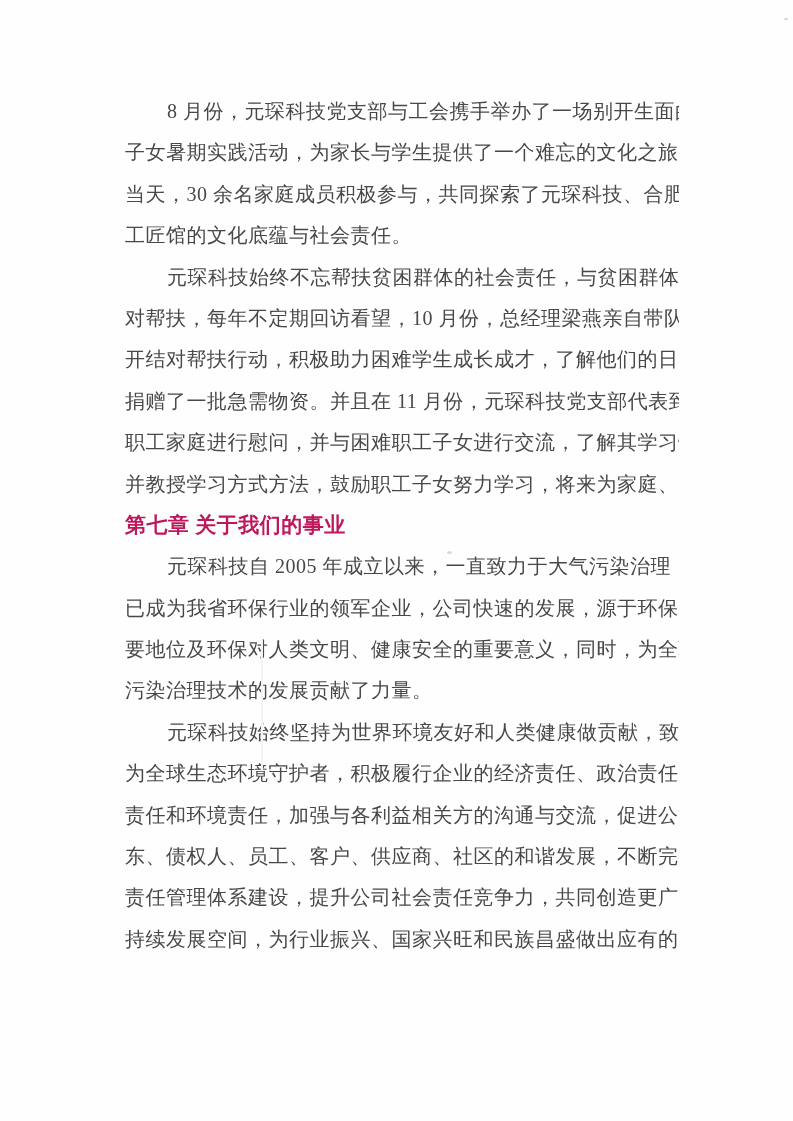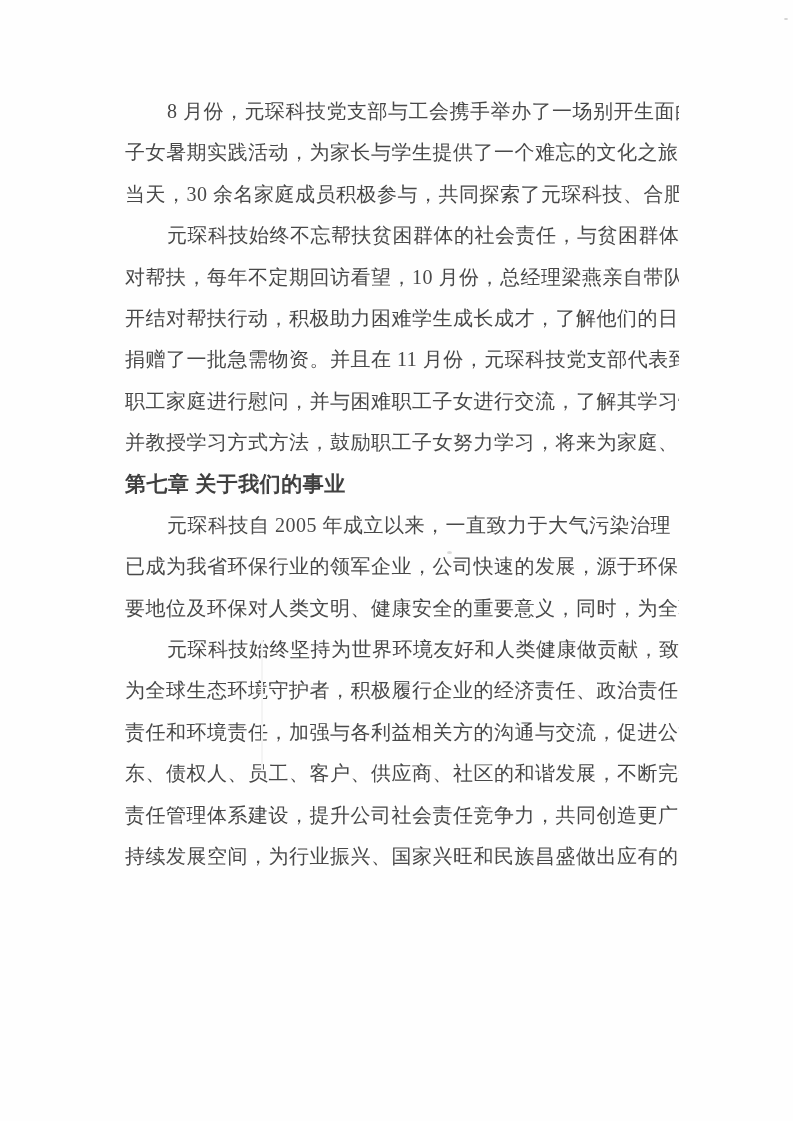--- a/index.html
+++ b/index.html
@@ -39,21 +39,21 @@
     padding-left: 42px;
   }
   .line.short {
     text-align-last: left;
   }
   .heading {
     height: 41.4px;
     line-height: 41.4px;
     font-weight: bold;
     font-size: 21px;
-    color: #404040;
+    color: #be185d;
     letter-spacing: 0.5px;
     overflow: hidden;
     white-space: nowrap;
   }
   
   .speckle-a {
     position: absolute;
     left: 447px;
     top: 551px;
     width: 5px;
@@ -81,34 +81,36 @@
 </style>
 </head>
 <body>
 
 <div class="page">
   <div class="content" id="text-column">
       <div class="para">
         <div class="line first">8 月份，元琛科技党支部与工会携手举办了一场别开生面的职工</div>
         <div class="line">子女暑期实践活动，为家长与学生提供了一个难忘的文化之旅。活动</div>
         <div class="line">当天，30 余名家庭成员积极参与，共同探索了元琛科技、合肥劳模</div>
+        <div class="line short">工匠馆的文化底蕴与社会责任。</div>
       </div>
       <div class="para">
         <div class="line first">元琛科技始终不忘帮扶贫困群体的社会责任，与贫困群体形成结</div>
         <div class="line">对帮扶，每年不定期回访看望，10 月份，总经理梁燕亲自带队，展</div>
         <div class="line">开结对帮扶行动，积极助力困难学生成长成才，了解他们的日常，并</div>
         <div class="line">捐赠了一批急需物资。并且在 11 月份，元琛科技党支部代表到困难</div>
         <div class="line">职工家庭进行慰问，并与困难职工子女进行交流，了解其学习情况，</div>
         <div class="line">并教授学习方式方法，鼓励职工子女努力学习，将来为家庭、为社会</div>
       </div>
       <div class="heading">第七章 关于我们的事业</div>
       <div class="para">
         <div class="line first">元琛科技自 2005 年成立以来，一直致力于大气污染治理，目前</div>
         <div class="line">已成为我省环保行业的领军企业，公司快速的发展，源于环保产业重</div>
         <div class="line">要地位及环保对人类文明、健康安全的重要意义，同时，为全球大气</div>
+        <div class="line short">污染治理技术的发展贡献了力量。</div>
       </div>
       <div class="para">
         <div class="line first">元琛科技始终坚持为世界环境友好和人类健康做贡献，致力于成</div>
         <div class="line">为全球生态环境守护者，积极履行企业的经济责任、政治责任、社会</div>
         <div class="line">责任和环境责任，加强与各利益相关方的沟通与交流，促进公司与股</div>
         <div class="line">东、债权人、员工、客户、供应商、社区的和谐发展，不断完善社会</div>
         <div class="line">责任管理体系建设，提升公司社会责任竞争力，共同创造更广阔的可</div>
         <div class="line">持续发展空间，为行业振兴、国家兴旺和民族昌盛做出应有的贡献。</div>
       </div>
     </div>

